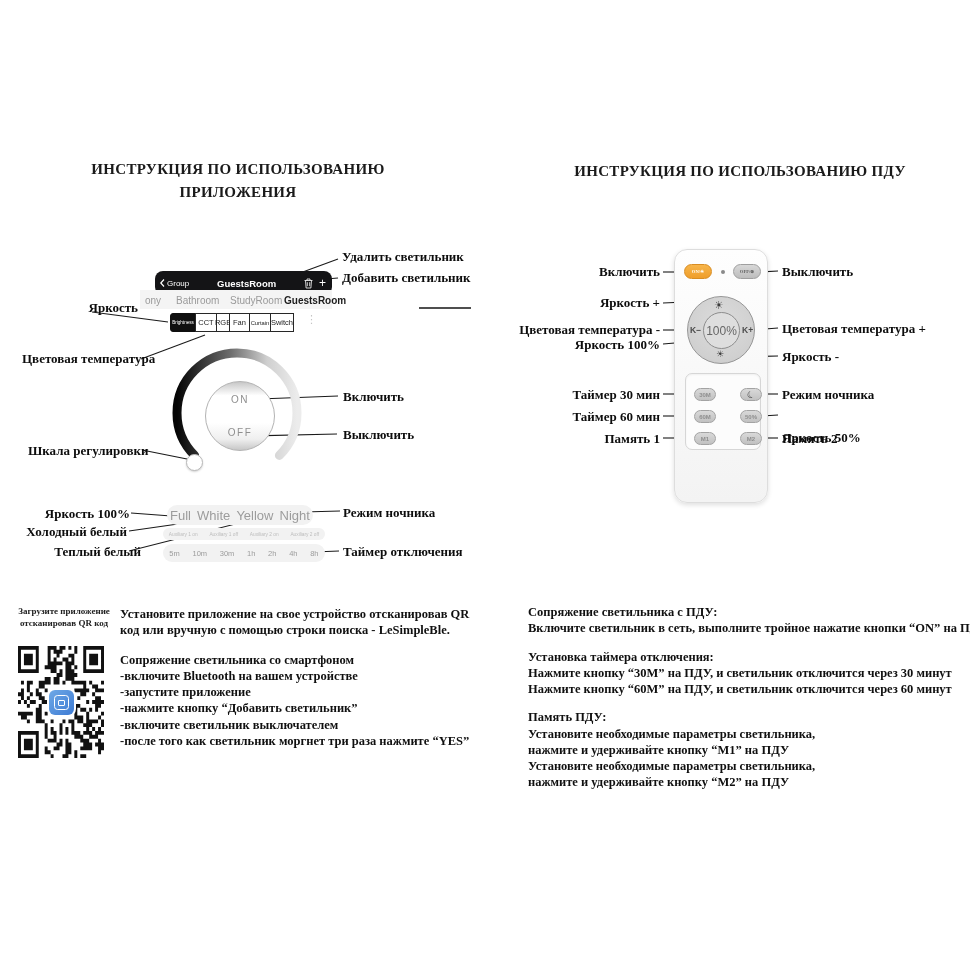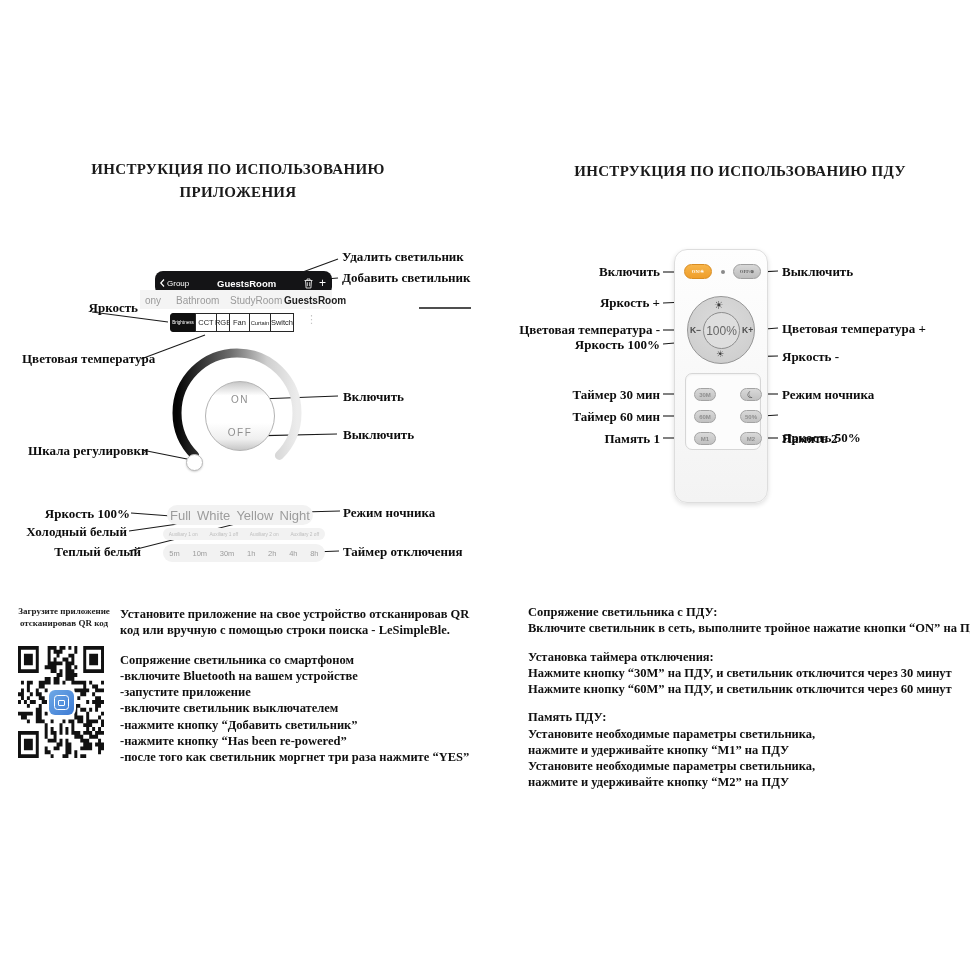--- a/index.html
+++ b/index.html
@@ -252,23 +252,22 @@
     <div class="inner">
       <div class="dot"></div>
     </div>
   </div>
 
   <div class="body-text" style="left:120px;top:606px;width:352px;">
     <p class="para">Установите приложение на свое устройство отсканировав QR код или вручную с помощью строки поиска - LeSimpleBle.</p>
     <div class="ln">Сопряжение светильника со смартфоном</div>
     <div class="ln">-включите Bluetooth на вашем устройстве</div>
     <div class="ln">-запустите приложение</div>
+    <div class="ln">-нажмите кнопку “Добавить светильник”</div>
     <div class="ln">-включите светильник выключателем</div>
-    <div class="ln">-нажмите кнопку “Добавить светильник”</div>
-    <div class="ln">-нажмите кнопку “Has been re-powered”</div>
     <div class="ln">-после того как светильник моргнет три раза нажмите “YES”</div>
   </div>
 
   <div class="body-text" style="left:528px;top:604px;width:440px;">
     <div class="ln">Сопряжение светильника с ПДУ:</div>
     <div class="ln">Включите светильник в сеть, выполните тройное нажатие кнопки “ON” на ПДУ</div>
     <div style="height:12px;"></div>
     <div class="ln">Установка таймера отключения:</div>
     <div class="ln">Нажмите кнопку “30M” на ПДУ, и светильник отключится через 30 минут</div>
     <div class="ln">Нажмите кнопку “60M” на ПДУ, и светильник отключится через 60 минут</div>

